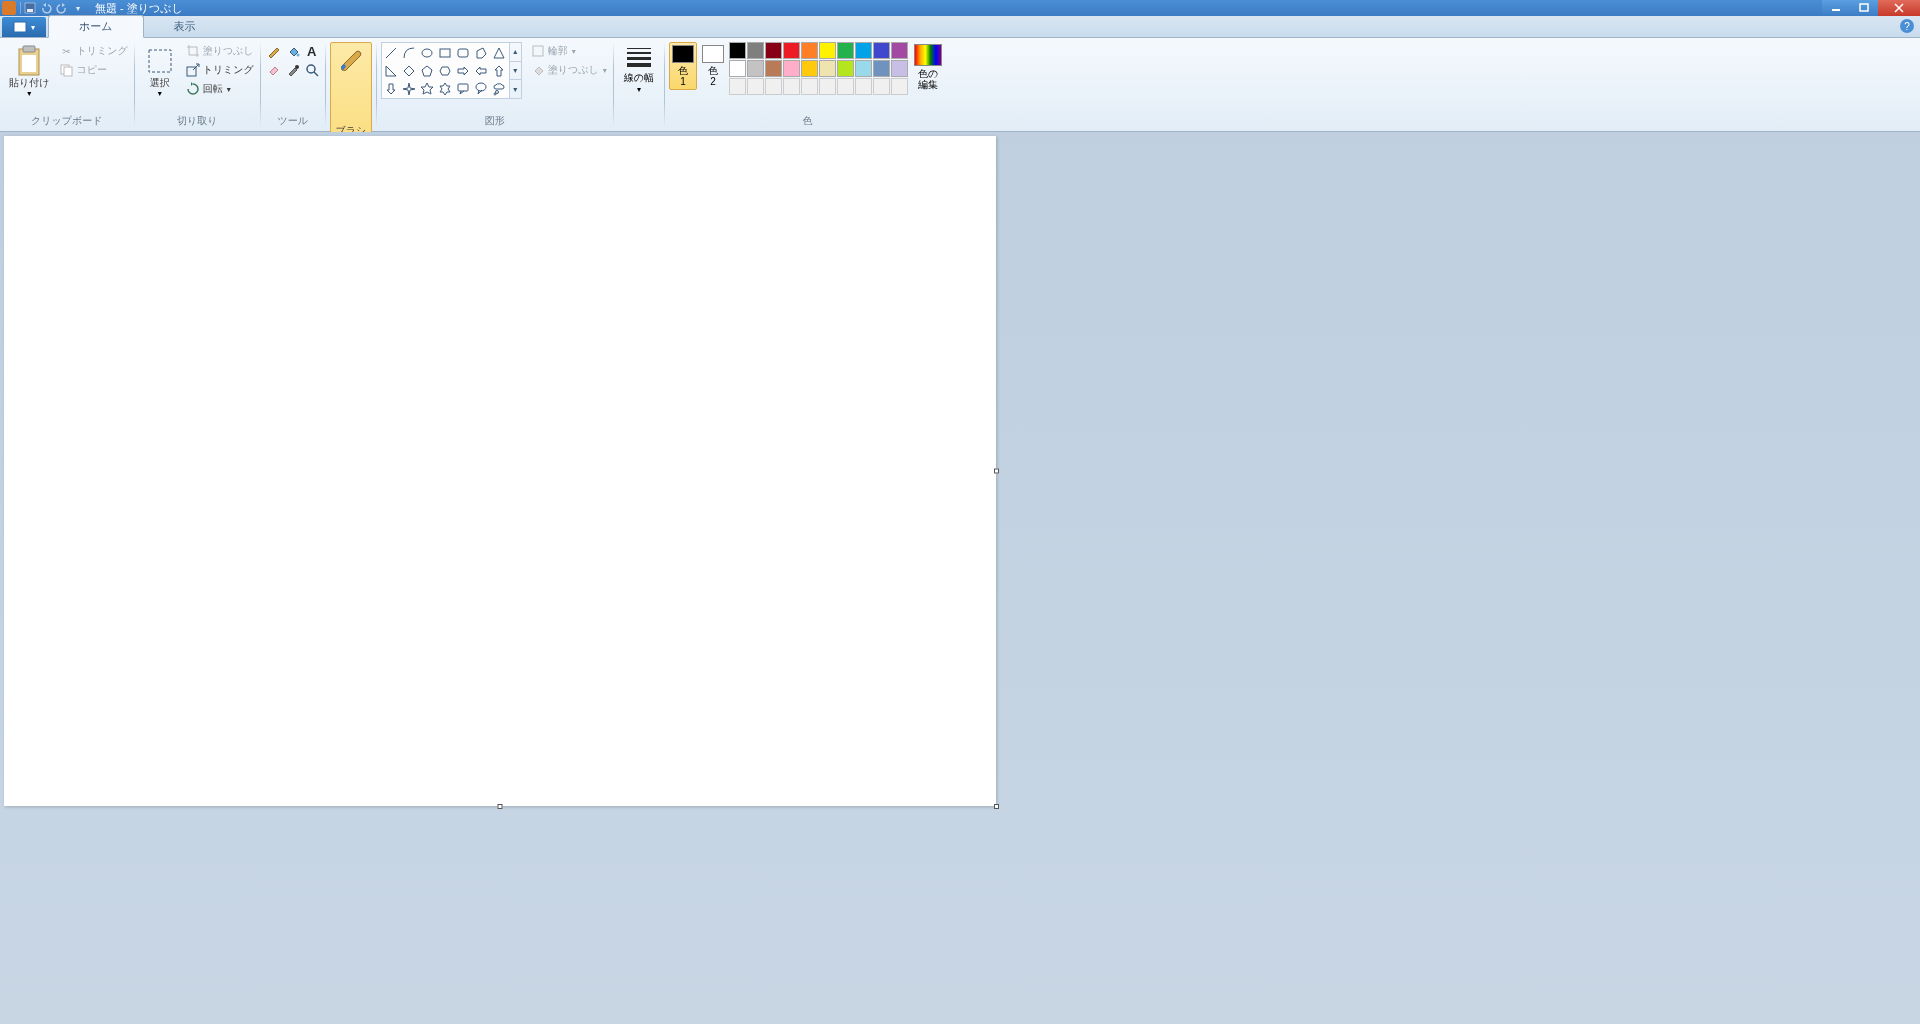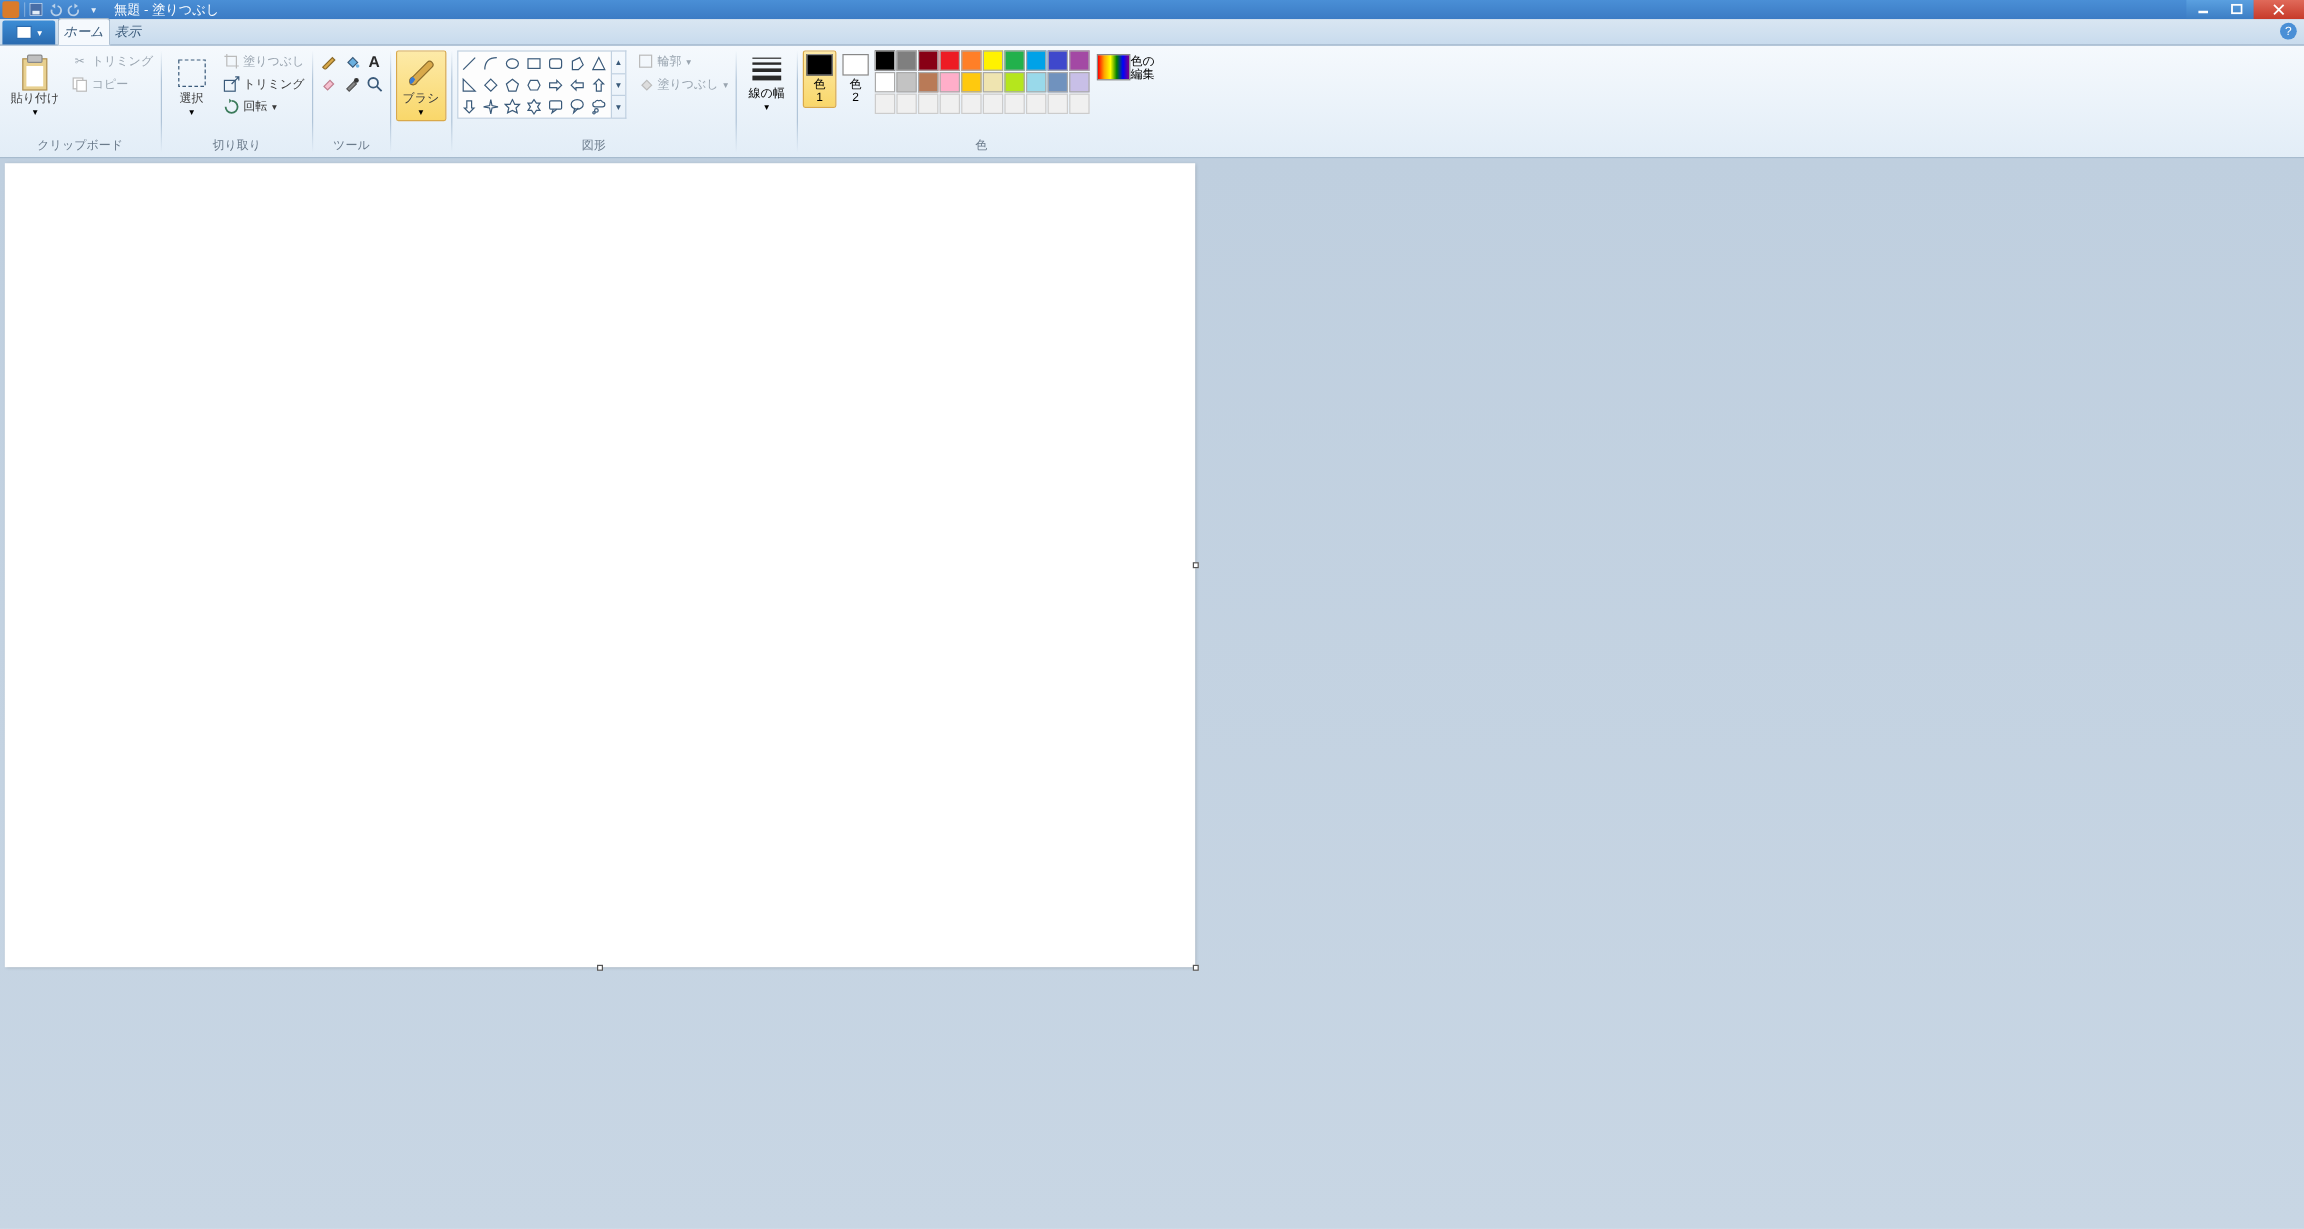--- a/index.html
+++ b/index.html
@@ -15,33 +15,33 @@
 .titlebar .win-controls { position: absolute; right: 0; top: 0; display: flex; }
 .titlebar .win-btn { width: 28px; height: 16px; display: flex; align-items: center; justify-content: center; font-size: 10px; color: #fff; cursor: pointer; }
 .titlebar .win-btn.min { background: linear-gradient(to bottom, #5aa0e0, #3c7dc4); }
 .titlebar .win-btn.max { background: linear-gradient(to bottom, #5aa0e0, #3c7dc4); }
 .titlebar .win-btn.close { background: linear-gradient(to bottom, #e06a5a, #c73a2a); width: 42px; }
 
 
 .tabrow { height: 22px; background: linear-gradient(to bottom, #d9e6f2, #c8dbed); display: flex; align-items: flex-end; padding-left: 2px; position: relative; border-bottom: 1px solid #a0b4c8; }
 .file-btn { width: 44px; height: 20px; background: linear-gradient(to bottom, #3d8dd6, #2a6bb0); color: #fff; font-size: 11px; display: flex; align-items: center; justify-content: center; border-radius: 2px 2px 0 0; margin-right: 2px; cursor: pointer; }
 .file-btn .arrow { font-size: 8px; margin-left: 2px; }
-.tab { padding: 3px 4px; font-size: 11px; color: #3a5a7a; cursor: pointer; border-radius: 3px 3px 0 0; font-style: italic; }
+.tab { padding: 3px 30px; font-size: 11px; color: #3a5a7a; cursor: pointer; border-radius: 3px 3px 0 0; }
 .tab.active { background: #f5f9fd; border: 1px solid #a0b4c8; border-bottom: 1px solid #f5f9fd; margin-bottom: -1px; }
 .help-icon { position: absolute; right: 6px; top: 3px; width: 14px; height: 14px; background: #4a8fd6; border-radius: 50%; color: #fff; font-size: 10px; display: flex; align-items: center; justify-content: center; cursor: pointer; }
 
 
 .ribbon { height: 94px; background: linear-gradient(to bottom, #f5f9fd, #e2edf7); display: flex; border-bottom: 1px solid #a0b4c8; }
 .group { display: flex; flex-direction: column; padding: 2px 4px; }
 .group-body { flex: 1; display: flex; align-items: flex-start; gap: 2px; padding-top: 2px; }
 .group-label { text-align: center; font-size: 10px; color: #6a7a8a; padding: 2px 0 1px; }
 .sep { width: 1px; background: linear-gradient(to bottom, transparent, #b0c4d8 30%, #b0c4d8 70%, transparent); margin: 4px 0; }
 
 .big-btn { display: flex; flex-direction: column; align-items: center; padding: 2px 4px; cursor: pointer; border: 1px solid transparent; border-radius: 2px; }
-.big-btn.selected { background: linear-gradient(to bottom, #fdeaa8, #f9d76a); border: 1px solid #d9a94a; }
+.big-btn.selected { background: linear-gradient(to bottom, #fdeaa8, #f9d76a); border: 1px solid #d9a94a; gap: 48px; }
 .big-btn .icon { width: 32px; height: 32px; display: flex; align-items: center; justify-content: center; }
 .big-btn .lbl { font-size: 10px; color: #3a3a3a; line-height: 12px; }
 .big-btn .arrow { font-size: 8px; }
 
 .small-row { display: flex; align-items: center; gap: 2px; padding: 1px 2px; font-size: 10px; color: #3a3a3a; cursor: pointer; white-space: nowrap; }
 .small-row.disabled { color: #9aa5b0; cursor: default; }
 .small-row .icon { width: 16px; height: 16px; display: flex; align-items: center; justify-content: center; }
 .col { display: flex; flex-direction: column; gap: 1px; }
 .tool-grid { display: grid; grid-template-columns: repeat(3, 18px); gap: 1px; }
 .tool-cell { width: 18px; height: 18px; display: flex; align-items: center; justify-content: center; cursor: pointer; border: 1px solid transparent; border-radius: 2px; }
@@ -62,21 +62,21 @@
 
 .color-big { width: 28px; height: 48px; display: flex; flex-direction: column; align-items: center; padding: 2px; cursor: pointer; border: 1px solid transparent; border-radius: 2px; }
 .color-big.selected { background: linear-gradient(to bottom, #fdeaa8, #f9d76a); border: 1px solid #d9a94a; }
 .color-big .swatch { width: 22px; height: 22px; border: 1px solid #888; }
 .color-big .lbl { font-size: 10px; text-align: center; line-height: 11px; margin-top: 2px; }
 
 .palette { display: grid; grid-template-columns: repeat(10, 17px); grid-template-rows: repeat(3, 17px); gap: 1px; }
 .pal-cell { width: 17px; height: 17px; border: 1px solid #aaa; cursor: pointer; }
 .pal-cell.empty { background: #f0f0f0; border: 1px solid #ccc; }
 
-.edit-color { display: flex; align-items: center; padding: 2px 4px; cursor: pointer; }
+.edit-color { display: flex; flex-direction: column; align-items: center; padding: 2px 4px; cursor: pointer; }
 .edit-color .icon { width: 28px; height: 22px; background: linear-gradient(90deg, red, orange, yellow, green, blue, purple); border: 1px solid #888; }
 .edit-color .lbl { font-size: 10px; text-align: center; line-height: 11px; margin-top: 2px; }
 
 
 .canvas-area { position: absolute; top: 132px; left: 0; right: 0; bottom: 0; background: linear-gradient(to bottom, #bfcfdf, #c8d6e4); }
 .canvas { position: absolute; top: 4px; left: 4px; width: 992px; height: 670px; background: #fff; box-shadow: 1px 1px 3px rgba(0,0,0,0.2); }
 .handle { position: absolute; width: 5px; height: 5px; background: #fff; border: 1px solid #555; }
 .handle.e { right: -3px; top: 50%; transform: translateY(-50%); }
 .handle.s { bottom: -3px; left: 50%; transform: translateX(-50%); }
 .handle.se { right: -3px; bottom: -3px; }

